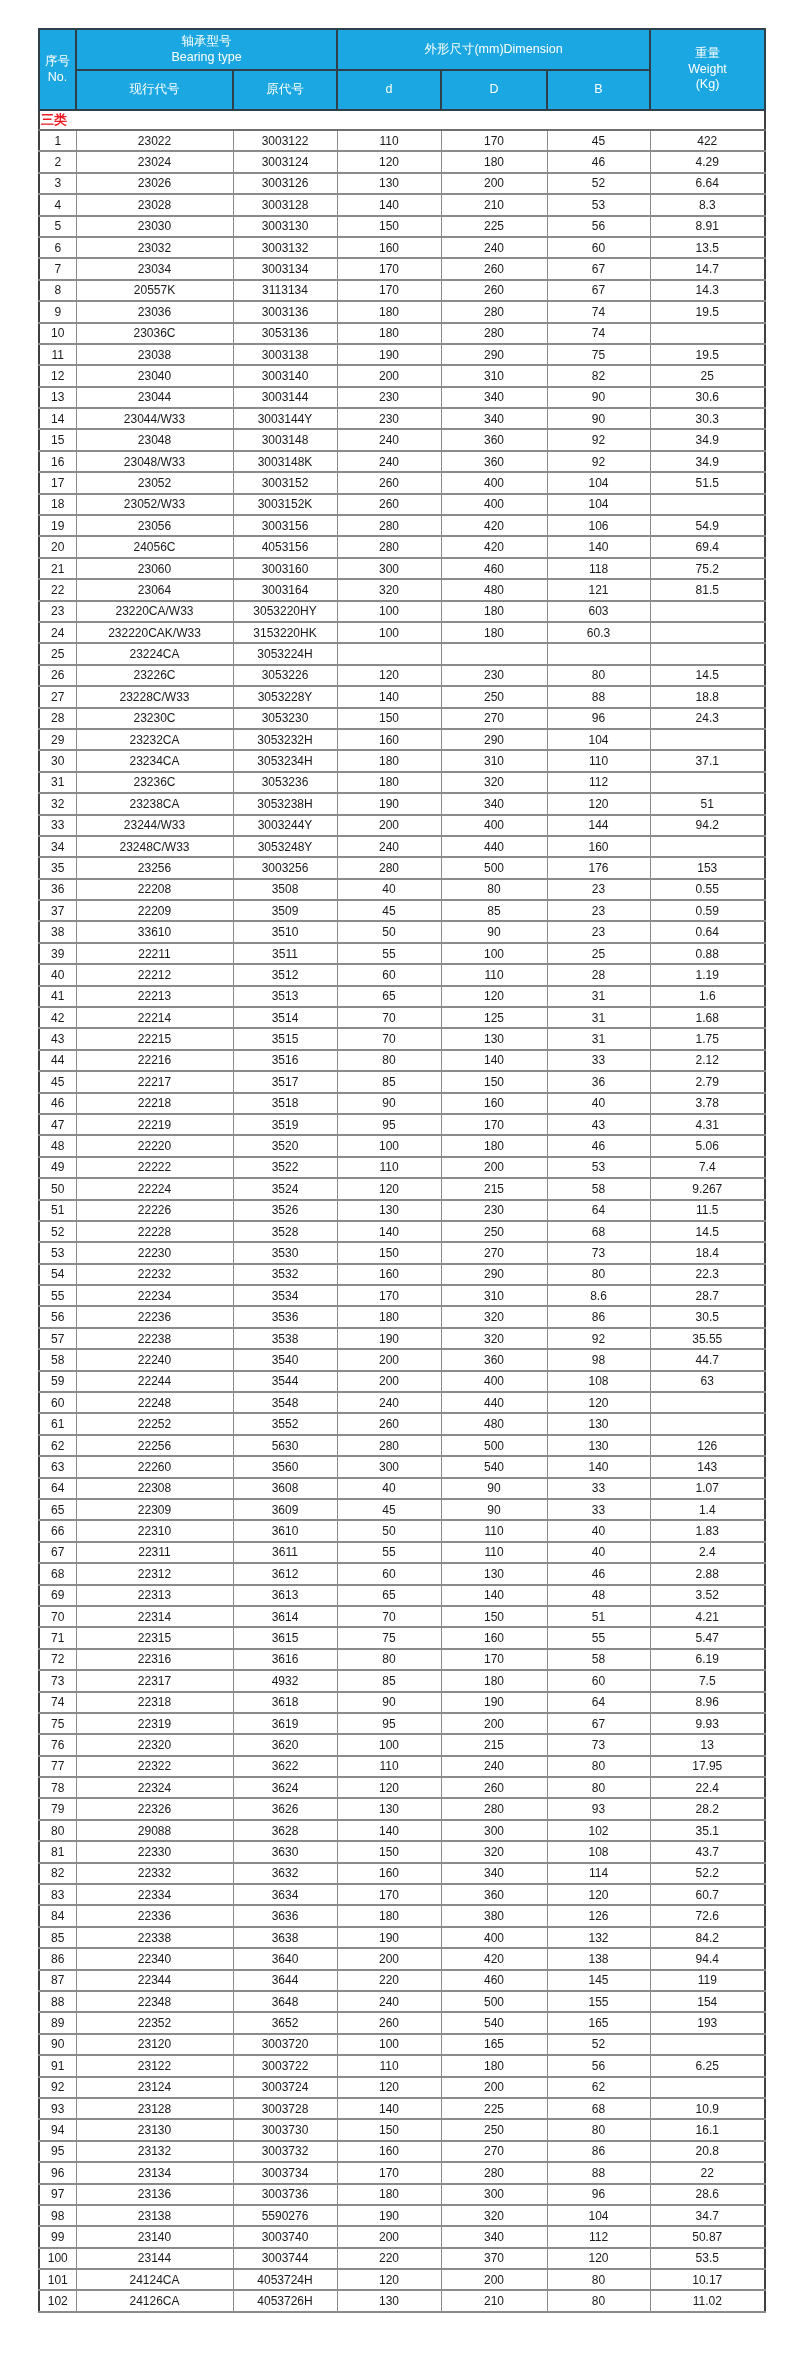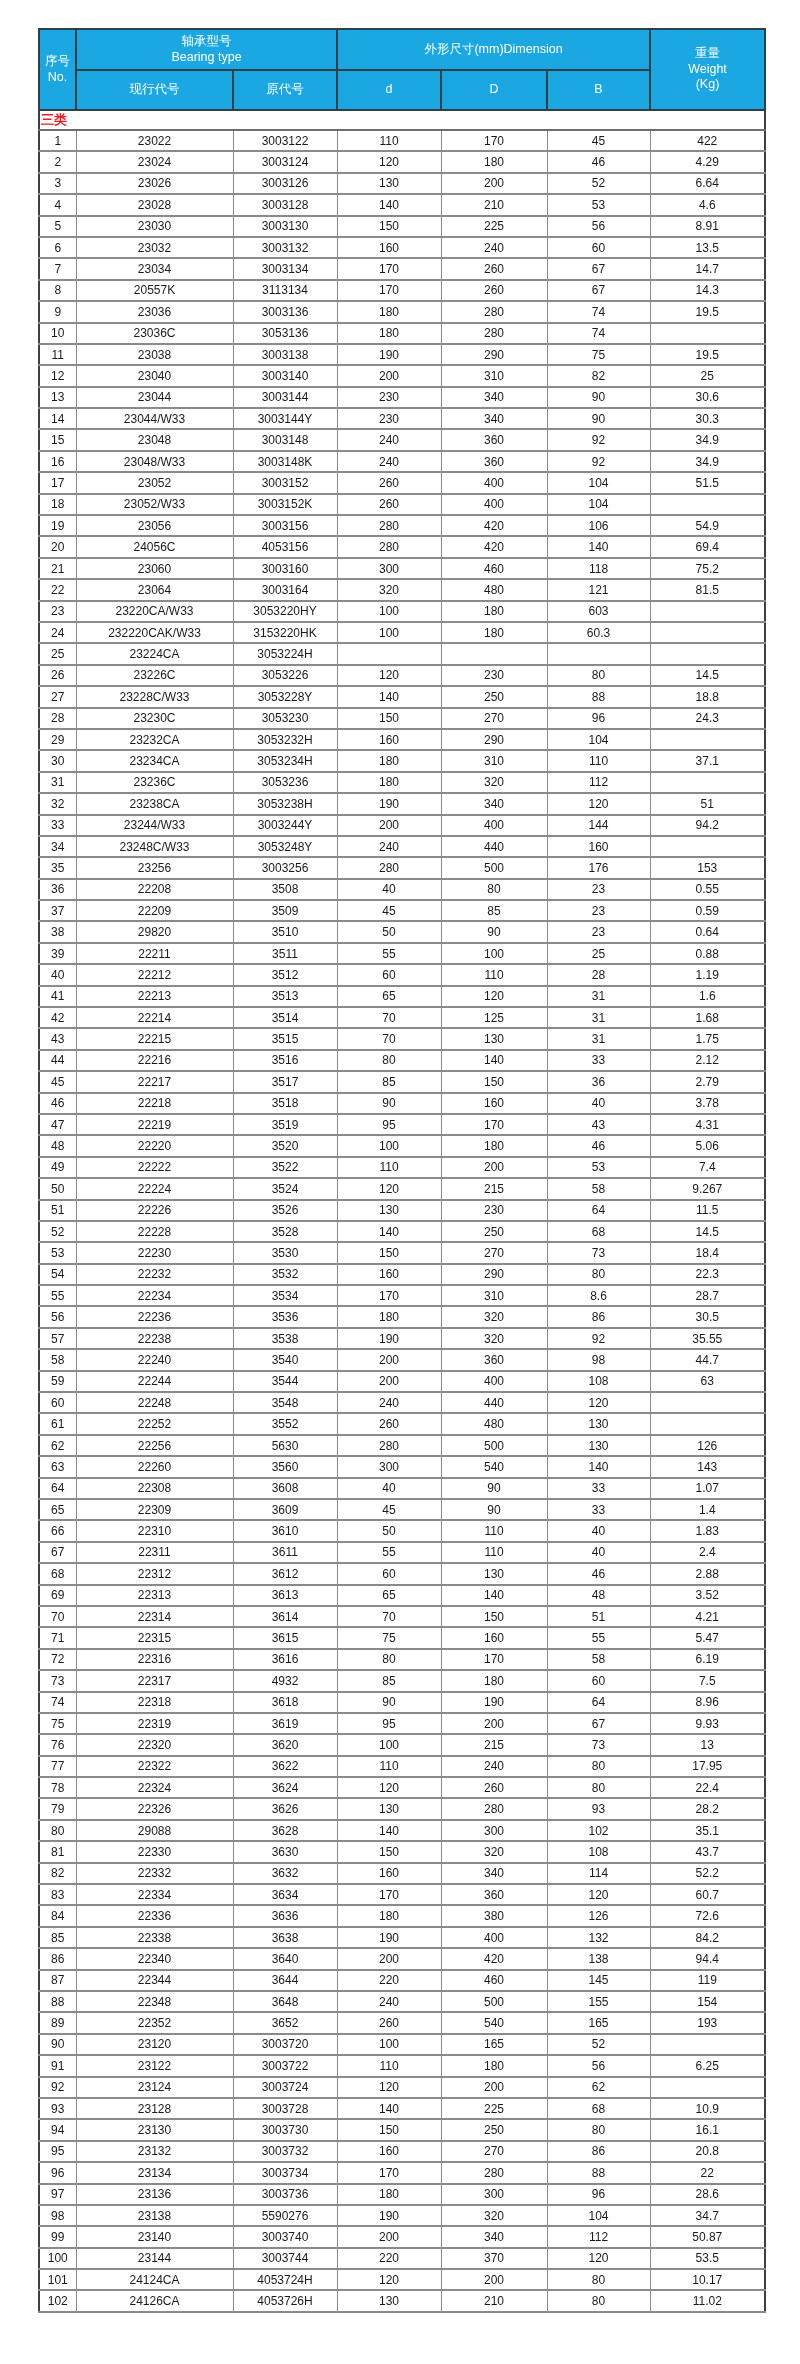--- a/index.html
+++ b/index.html
@@ -104,21 +104,21 @@
             <td>52</td>
             <td>6.64</td>
           </tr>
           <tr>
             <td>4</td>
             <td>23028</td>
             <td>3003128</td>
             <td>140</td>
             <td>210</td>
             <td>53</td>
-            <td>4.6</td>
+            <td>8.3</td>
           </tr>
           <tr>
             <td>5</td>
             <td>23030</td>
             <td>3003130</td>
             <td>150</td>
             <td>225</td>
             <td>56</td>
             <td>8.91</td>
           </tr>
@@ -405,21 +405,21 @@
             <td>37</td>
             <td>22209</td>
             <td>3509</td>
             <td>45</td>
             <td>85</td>
             <td>23</td>
             <td>0.59</td>
           </tr>
           <tr>
             <td>38</td>
-            <td>29820</td>
+            <td>33610</td>
             <td>3510</td>
             <td>50</td>
             <td>90</td>
             <td>23</td>
             <td>0.64</td>
           </tr>
           <tr>
             <td>39</td>
             <td>22211</td>
             <td>3511</td>

